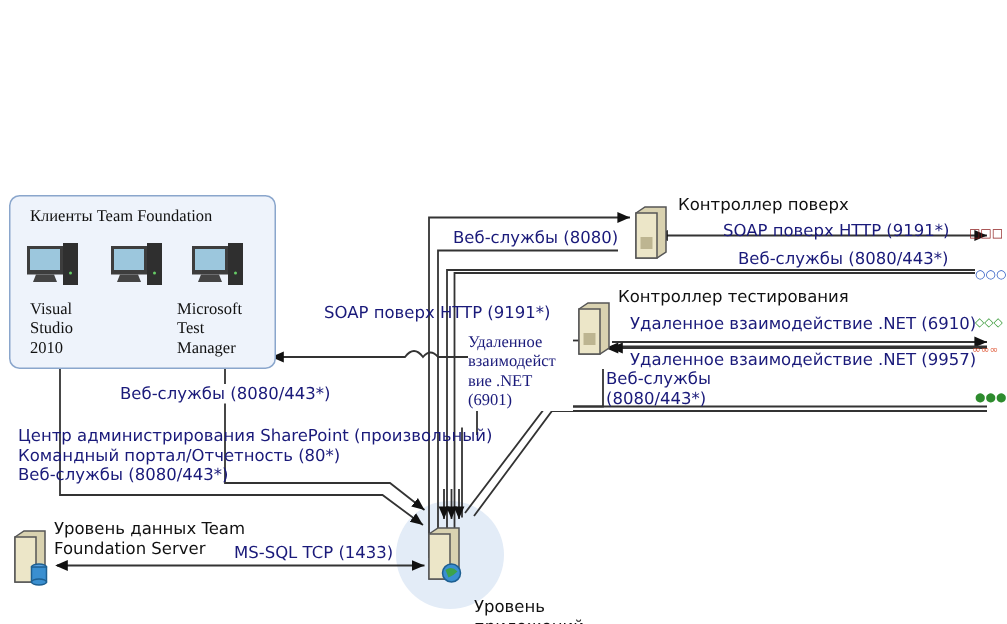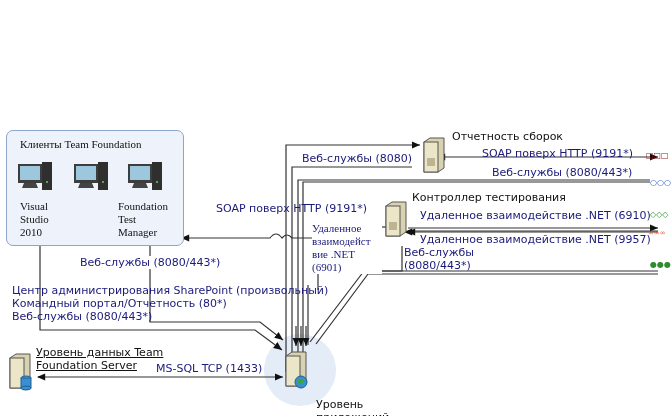--- a/index.html
+++ b/index.html
@@ -116,27 +116,27 @@
       <rect x="2" y="6" width="20" height="14" fill="#9cc7dd"></rect>
     <path d="M6,23 h12 l2,5 h-16z" fill="#444"></path>
     <rect x="24" y="2" width="10" height="28" fill="#2f2f2f"></rect>
       <circle cx="29" cy="22" r="1" fill="#6c6"></circle>
   </g>
 </svg>
 
 <div class="abs node-lbl center" style="left:20px;top:200px;width:40px;white-space:pre;">Visual
 Studio
 2010</div>
-<div class="abs node-lbl center" style="left:118px;top:200px;width:64px;white-space:pre;">Foundation
+<div class="abs node-lbl center" style="left:118px;top:200px;width:64px;white-space:pre;">Microsoft
 Test
 Manager</div>
 
-<div class="abs node-lbl" style="left:452px;top:130px;">Отчетность сборок</div>
+<div class="abs node-lbl" style="left:452px;top:130px;">Контроллер поверх</div>
 <div class="abs node-lbl" style="left:412px;top:191px;">Контроллер тестирования</div>
-<div class="abs node-lbl" style="left:36px;top:346px;white-space:pre;text-decoration:underline;">Уровень данных Team
+<div class="abs node-lbl" style="left:36px;top:346px;white-space:pre;">Уровень данных Team
 Foundation Server</div>
 <div class="abs node-lbl" style="left:316px;top:353px;white-space:pre;margin-top:45px;">Уровень
 приложений
 Team Foundation
 Server</div>
 
 <div class="abs lbl bg-white" style="left:302px;top:152px;">Веб-службы (8080)</div>
 <div class="abs lbl" style="left:482px;top:147px;">SOAP поверх HTTP (9191*)</div>
 <div class="abs lbl" style="left:492px;top:166px;">Веб-службы (8080/443*)</div>
 <div class="abs lbl" style="left:216px;top:202px;">SOAP поверх HTTP (9191*)</div>

